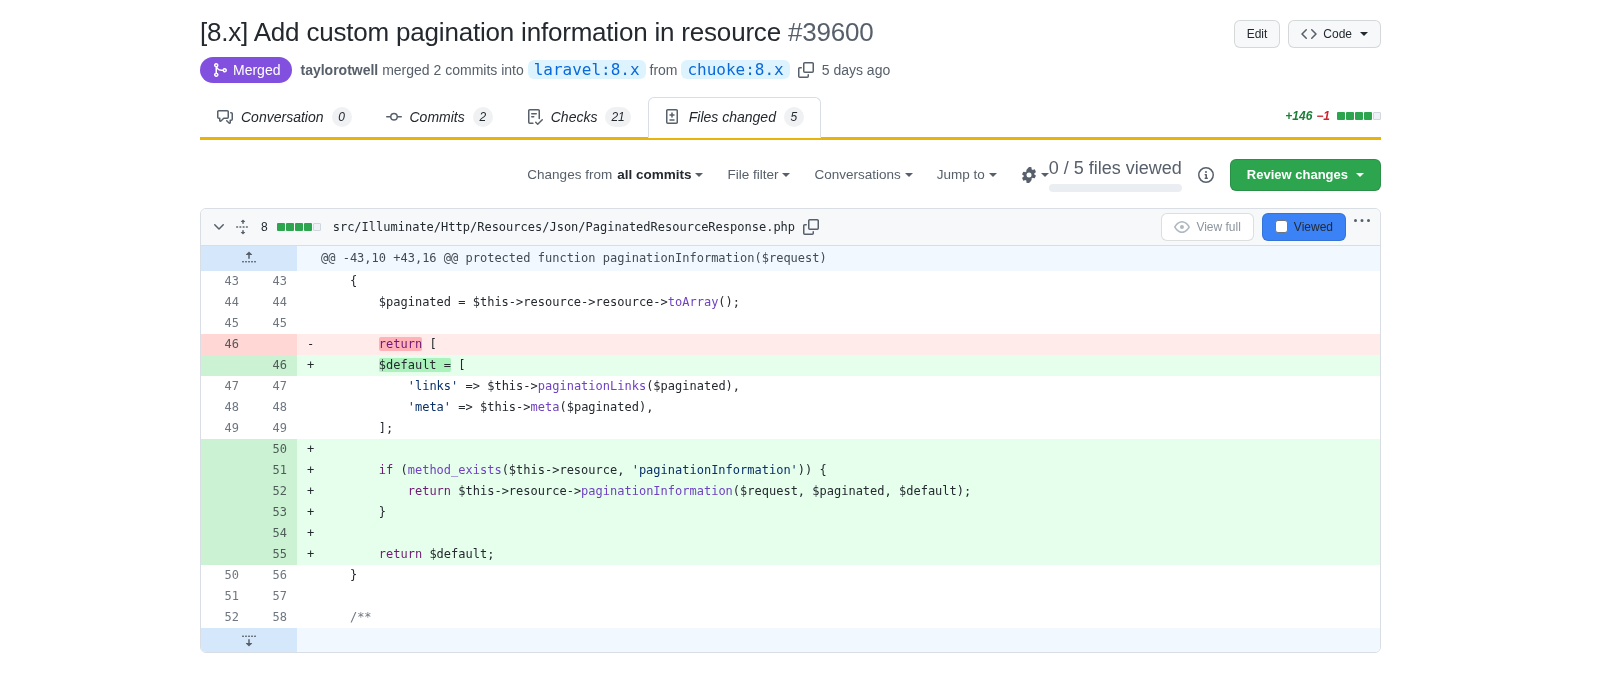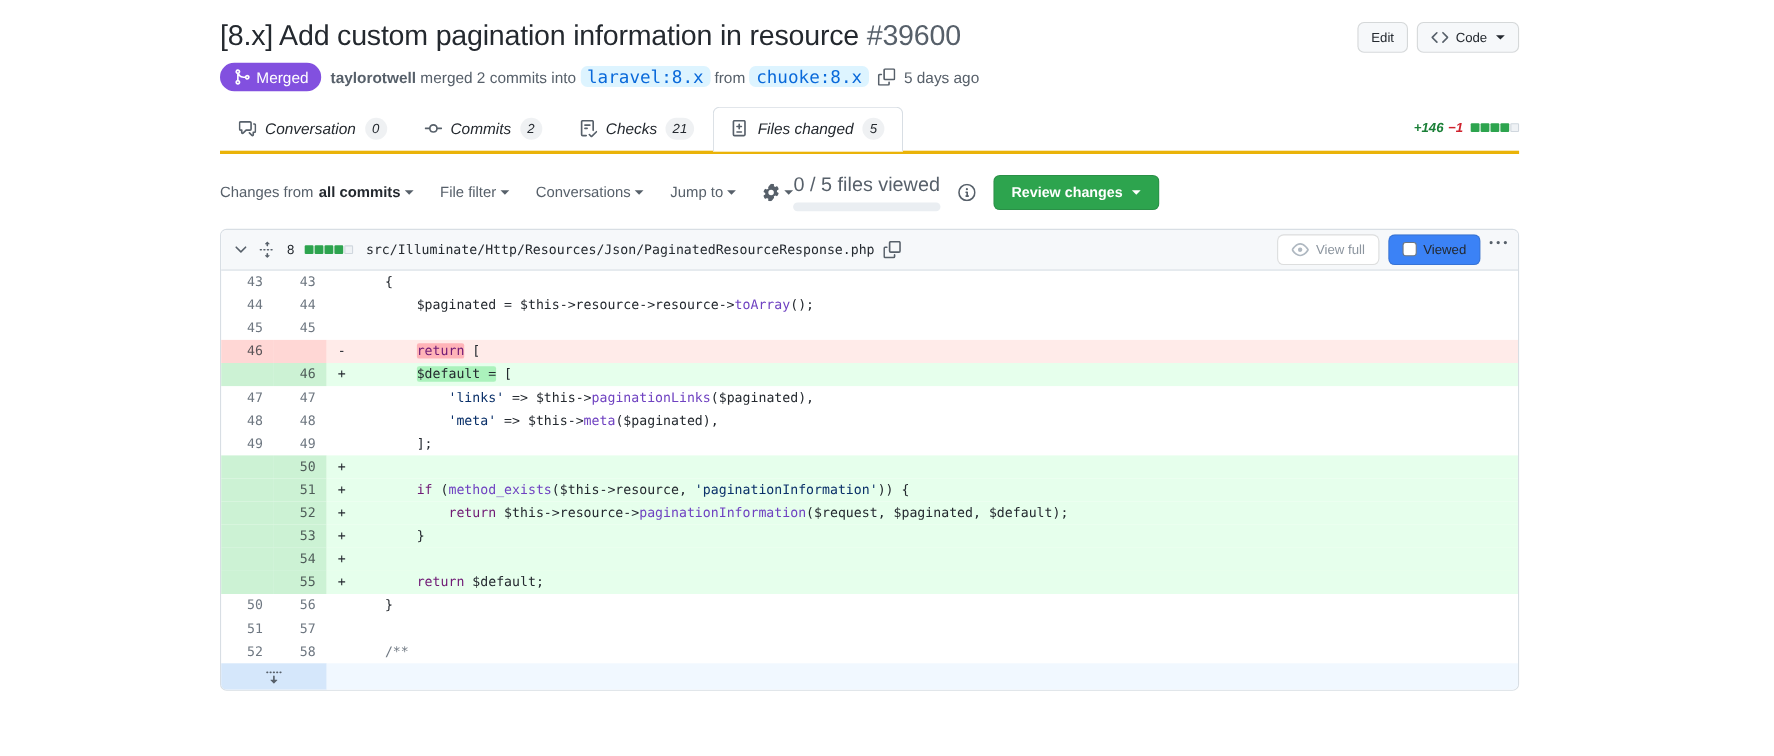--- a/index.html
+++ b/index.html
@@ -44,21 +44,21 @@
              padding:0 6px; min-width:20px; height:20px; line-height:20px; text-align:center; color:#24292f; }
   .diffstat { position:absolute; right:0; bottom:14px; display:flex; align-items:center; gap:2px;
               font-size:12px; font-weight:600; font-family:"Liberation Sans",sans-serif; }
   .diffstat .adds { color:#1a7f37; margin-right:2px; }
   .diffstat .dels { color:#cf222e; margin-right:4px; }
   .blk { width:8px; height:8px; display:inline-block; margin-left:1px; border-radius:1px; }
   .blk-green { background:#2da44e; }
   .blk-neutral { background:#eff2f5; border:1px solid #d0d7de; }
 
   
-  .diffbar { display:flex; justify-content:flex-start; align-items:center; margin-top:18px; }
+  .diffbar { display:flex; justify-content:flex-end; align-items:center; margin-top:18px; }
   .diffbar-left { display:flex; align-items:center; gap:24px; color:#57606a; font-size:13.5px; }
   .diffbar-item { display:inline-flex; align-items:center; gap:2px; cursor:pointer; background:none; border:none; color:#57606a; font-size:13.5px; font-family:inherit; padding:0; }
   .diffbar-item b { color:#24292f; font-weight:700; margin-left:3px; }
   .diffbar-right { display:flex; align-items:center; gap:16px; }
   .files-viewed { text-align:left; font-size:18px; color:#57606a; }
   .files-viewed .bar { margin-top:5px; height:8px; width:100%; background:#eaeef2; border-radius:4px; }
 
   
   .file { margin-top:16px; border:1px solid #d8dee4; border-radius:6px; overflow:hidden; }
   .file-header { display:flex; justify-content:space-between; align-items:center; background:#f6f8fa;
@@ -270,20 +270,29 @@
           <span>Viewed</span>
         </button>
         <button class="icon-btn">
           <svg class="octicon" width="16" height="16" viewBox="0 0 16 16">
               <path d="M8 9a1.5 1.5 0 1 0 0-3 1.5 1.5 0 0 0 0 3ZM1.5 9a1.5 1.5 0 1 0 0-3 1.5 1.5 0 0 0 0 3Zm13 0a1.5 1.5 0 1 0 0-3 1.5 1.5 0 0 0 0 3Z"></path>
             </svg>
         </button>
       </div>
     </div>
     <div class="diff-table">
+        <div class="diff-row row-hunk">
+          <div class="gutter-expand">
+            <svg class="octicon" width="16" height="16" viewBox="0 0 16 16">
+              <path d="M8.177 1.677a.25.25 0 0 0-.354 0L4.927 4.573A.25.25 0 0 0 5.104 5H7.25v3.25a.75.75 0 0 0 1.5 0V5h2.146a.25.25 0 0 0 .177-.427L8.177 1.677Z"></path>
+              <path d="M1.75 11h.5a.75.75 0 0 1 0 1.5h-.5a.75.75 0 0 1 0-1.5Zm3 0h.5a.75.75 0 0 1 0 1.5h-.5a.75.75 0 0 1 0-1.5Zm3 0h.5a.75.75 0 0 1 0 1.5h-.5a.75.75 0 0 1 0-1.5Zm3 0h.5a.75.75 0 0 1 0 1.5h-.5a.75.75 0 0 1 0-1.5Zm3 0h.5a.75.75 0 0 1 0 1.5h-.5a.75.75 0 0 1 0-1.5Z"></path>
+            </svg>
+          </div>
+          <div class="hunk-content">@@ -43,10 +43,16 @@ protected function paginationInformation($request)</div>
+        </div>
         <div class="diff-row row-context">
           <div class="cell-num">43</div>
           <div class="cell-num">43</div>
           <div class="cell-code"><span class="marker"></span><span class="tok-pln">    {</span></div>
         </div>
         <div class="diff-row row-context">
           <div class="cell-num">44</div>
           <div class="cell-num">44</div>
           <div class="cell-code"><span class="marker"></span><span class="tok-pln">        $paginated = $this-&gt;resource-&gt;resource-&gt;</span><span class="tok-fn">toArray</span><span class="tok-pln">();</span></div>
         </div>

